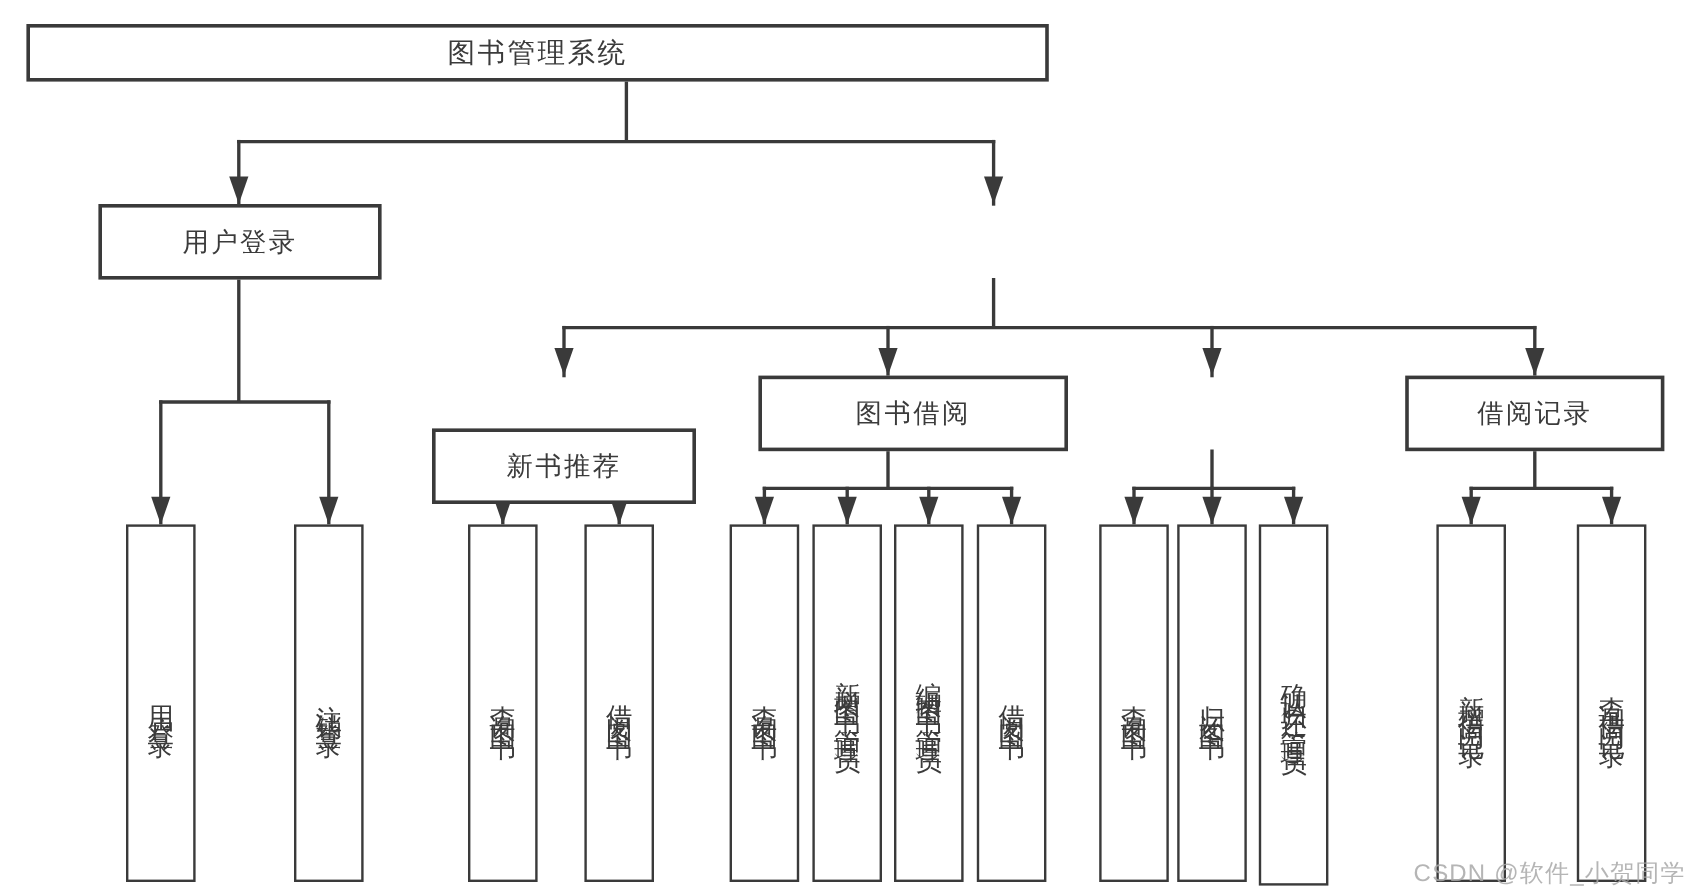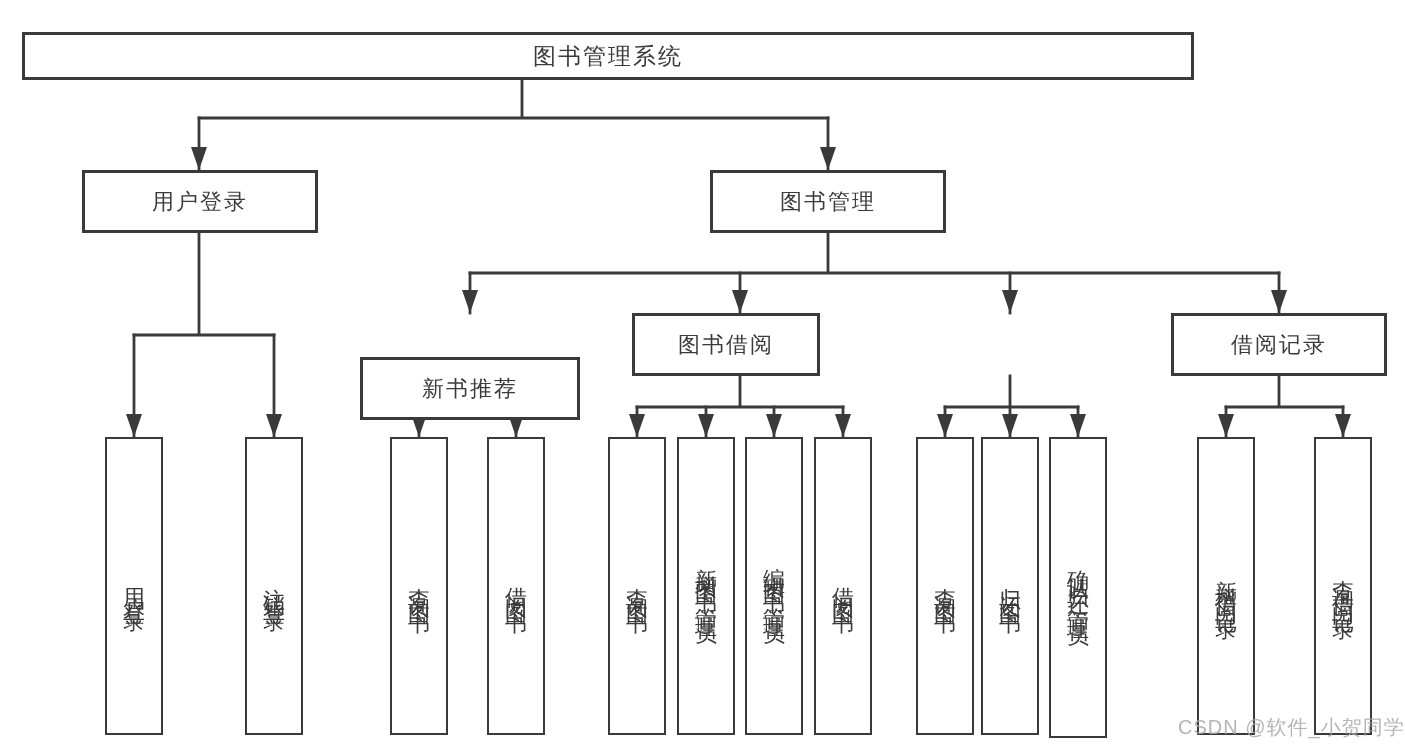--- a/index.html
+++ b/index.html
@@ -33,25 +33,25 @@
     box-sizing: border-box;
     border: 3px solid #3a3a3a;
     background: #ffffff;
     display: flex;
     align-items: center;
     justify-content: center;
     font-size: 22px;
     letter-spacing: 2px;
     z-index: 1;
   }
-  .box-root   { left: 22px;   top: 32px;  width: 1172px; height: 48px; font-size: 23px; }
+  .box-root   { left: 22px;   top: 20px;  width: 852px; height: 48px; font-size: 23px; }
   .box-login  { left: 82px;   top: 170px; width: 236px;  height: 63px; }
   .box-mgmt   { left: 710px;  top: 170px; width: 236px;  height: 63px; }
   .box-mod-0  { left: 360px;  top: 313px; width: 220px;  height: 63px; margin-top: 44px; }
-  .box-mod-1  { left: 632px;  top: 313px; width: 188px;  height: 63px; }
+  .box-mod-1  { left: 632px;  top: 313px; width: 258px;  height: 63px; }
   .box-mod-2  { left: 901px;  top: 313px; width: 217px;  height: 63px; }
   .box-mod-3  { left: 1171px; top: 313px; width: 216px;  height: 63px; }
   .leaf {
     position: absolute;
     box-sizing: border-box;
     top: 437px;
     width: 58px;
     height: 298px;
     border: 2.5px solid #3a3a3a;
     background: #ffffff;
@@ -126,23 +126,20 @@
     <path class="conn" d="M1343,407 V437" marker-end="url(#arrowhead)"></path>
   </svg>
 
   <div class="box box-root">
     <span>图书管理系统</span>
   </div>
 
   <div class="box box-login">
     <span>用户登录</span>
   </div>
-  <div class="box box-mgmt">
-    <span>图书管理</span>
-  </div>
 
   <div class="box box-mod-0">
     <span>新书推荐</span>
   </div>
   <div class="box box-mod-1">
     <span>图书借阅</span>
   </div>
   <div class="box box-mod-3">
     <span>借阅记录</span>
   </div>

